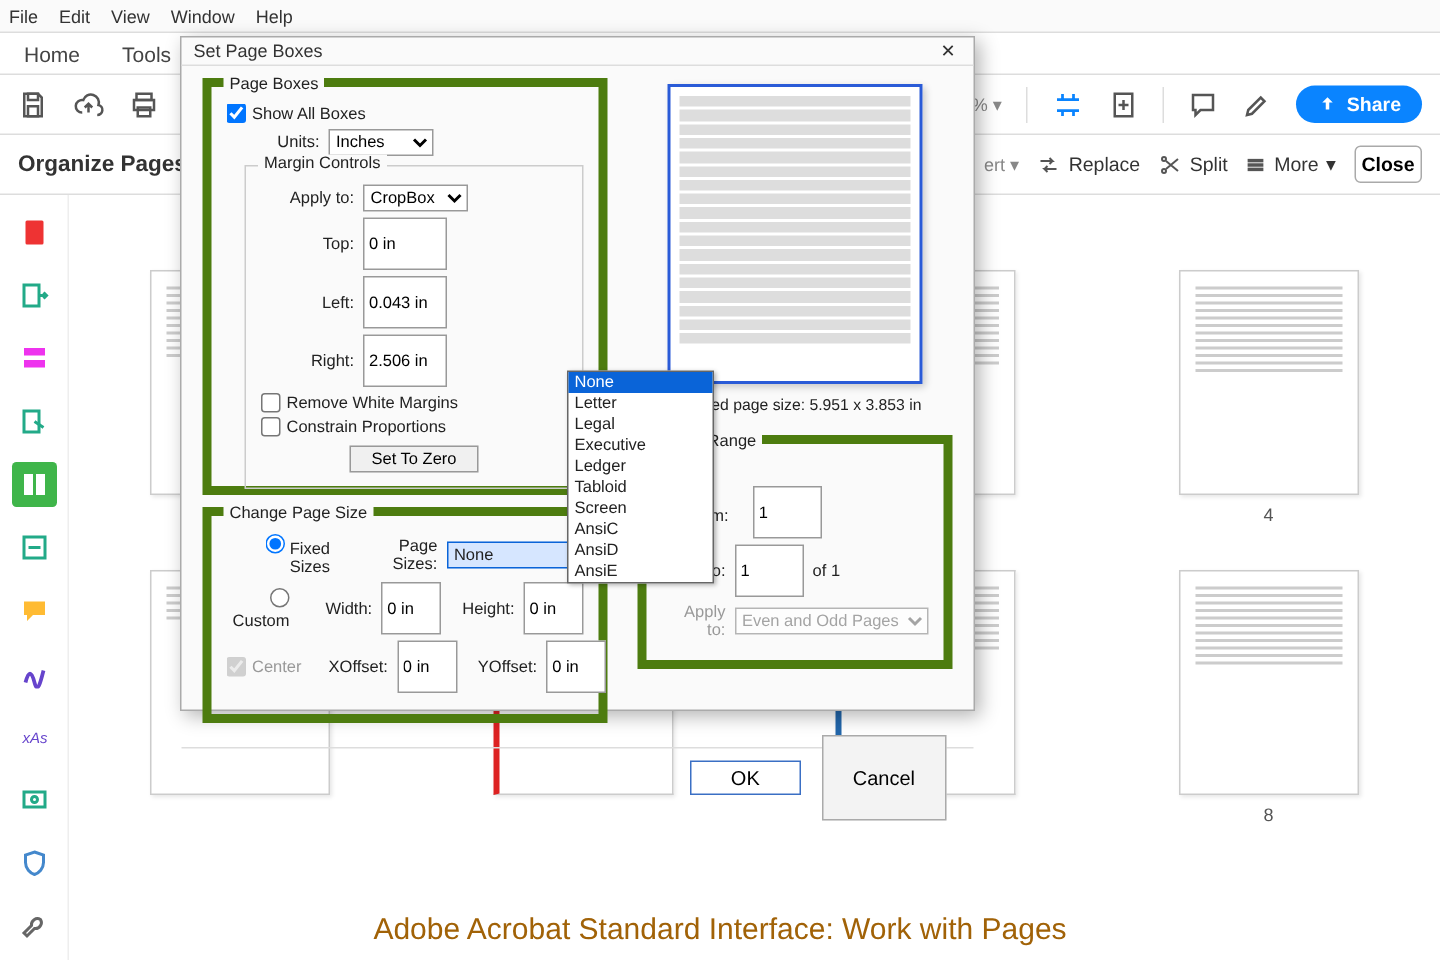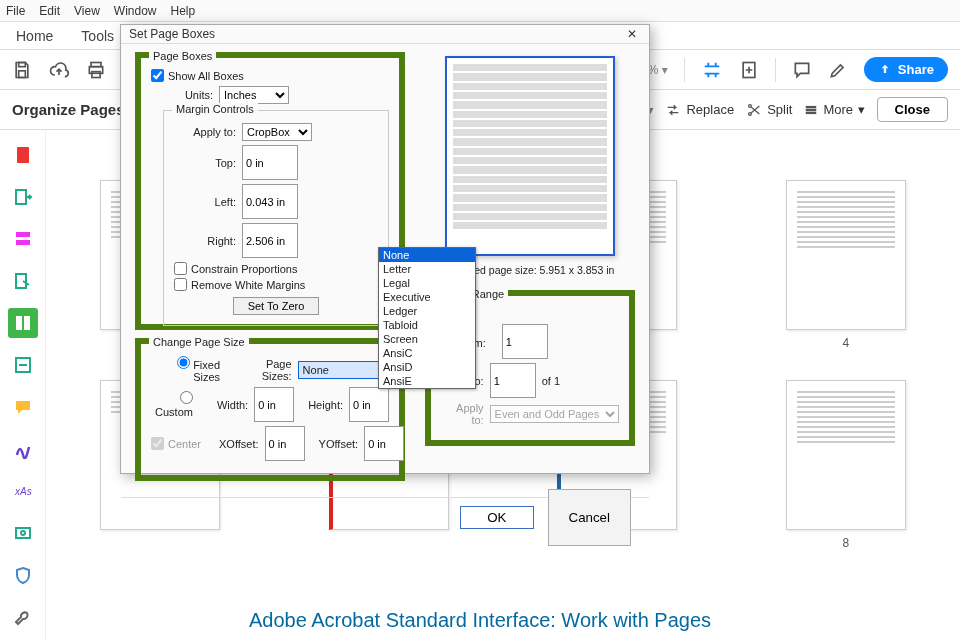--- a/index.html
+++ b/index.html
@@ -10,32 +10,32 @@
 .tabbar span { font-size: 14px; color:#444; }
 .toolbar { height: 40px; display: flex; align-items: center; padding: 0 12px; gap: 18px; border-bottom: 1px solid #ddd; justify-content: space-between;}
 .toolbar-left, .toolbar-right { display:flex; align-items:center; gap:16px;}
 .toolbar svg { display:block; }
 .pill { border:1px solid #888; border-radius:14px; padding:4px 14px; font-size:12px; cursor:pointer;}
 .circle-btn { width:22px; height:22px; border:1px solid #888; border-radius:50%; display:flex; align-items:center; justify-content:center; font-size:12px; font-weight:bold;}
 .share-btn { background:#0a84ff; color:#fff; border:none; border-radius:14px; padding:5px 14px; display:flex; align-items:center; gap:6px; font-size:13px; font-weight:600;}
 .orgbar { height: 40px; display:flex; align-items:center; padding:0 12px; border-bottom:1px solid #ddd; justify-content:space-between; gap:12px;}
 .org-title { font-size:15px; font-weight:600; color:#333; margin-right:auto;}
 .action-item { display:flex; align-items:center; gap:5px; font-size:13px; color:#333; cursor:pointer;}
-.close-btn { border:1px solid #aaa; border-radius:4px; padding:4px 17px; font-size:13px; font-weight:600; background:#fff;}
+.close-btn { border:1px solid #aaa; border-radius:4px; padding:4px 4px; font-size:13px; font-weight:600; background:#fff;}
 .content { position:absolute; top:130px; left:0; right:0; bottom:0; display:flex;}
 .leftrail { width:46px; background:#fff; border-right:1px solid #eee; display:flex; flex-direction:column; align-items:center; gap:12px; padding-top:10px;}
 .leftrail .rail-item { width:30px; height:30px; display:flex; align-items:center; justify-content:center; border-radius:3px;}
 .leftrail .rail-item.active { background:#3fb54a;}
 .thumbs { flex:1; padding: 50px 20px 10px; display:grid; grid-template-columns: repeat(4, 1fr); gap: 30px 40px; align-content:start; overflow:hidden;}
 .thumb-wrap { display:flex; flex-direction:column; align-items:center; gap:6px;}
 .thumb { width:120px; height:150px; border:1px solid #ccc; background:#fff; box-shadow:1px 1px 3px rgba(0,0,0,.1); position:relative; overflow:hidden;}
 .thumb-lines { position:absolute; inset:10px; display:flex; flex-direction:column; gap:3px;}
 .thumb-lines div { height:2px; background:#ccc;}
 .thumb-num { font-size:12px; color:#555;}
-.caption { position:absolute; bottom:8px; left:0; right:0; text-align:center; font-size:20px; color:#0369a1;}
+.caption { position:absolute; bottom:8px; left:0; right:0; text-align:center; font-size:20px; color:#a16207;}
 
 .dialog { position:absolute; top:24px; left:120px; width:530px; height:450px; background:#fafafa; border:1px solid #aaa; box-shadow:3px 3px 12px rgba(0,0,0,.3); z-index:100; display:flex; flex-direction:column;}
 .dlg-title { height:26px; display:flex; align-items:center; justify-content:space-between; padding:0 8px; font-size:12px; border-bottom:1px solid #ddd;}
 .dlg-close { width:18px; height:18px; display:flex; align-items:center; justify-content:center; cursor:pointer;}
 .dlg-body { flex:1; padding:8px 14px; position:relative; font-size:11px; color:#222;}
 .fieldset { border:6px solid #4d7c0f; padding:8px 10px 10px; margin-bottom:8px; position:relative;}
 .fieldset > legend, .fs-legend { position:absolute; top:-8px; left:8px; background:#fafafa; padding:0 4px; font-size:11px;}
 .row { display:flex; align-items:center; gap:6px; margin:4px 0;}
 .row label { text-align:right;}
 .row input[type=text] { height:35px; border:1px solid #999; padding:0 3px; font-size:11px; background:#fff;}
@@ -379,25 +379,25 @@
         <div class="row">
             <label class="lbl-w">Left:</label>
           <input class="spin" type="text" value="0.043 in" style="">
           </div>
         <div class="row">
             <label class="lbl-w">Right:</label>
           <input class="spin" type="text" value="2.506 in" style="">
           </div>
         <label class="chk">
             <input type="checkbox" style=""> 
-            <span>Constrain Proportions</span>
+            <span>Remove White Margins</span>
           </label>
         <label class="chk">
             <input type="checkbox" style=""> 
-            <span>Remove White Margins</span>
+            <span>Constrain Proportions</span>
           </label>
         <div style="text-align:center; margin-top:6px;">
           <button class="btn">Set To Zero</button>
         </div>
       </div>
     </div>
 
     <div class="fieldset" style="width:270px;">
       <div class="fs-legend">Change Page Size</div>
       <div class="row">

